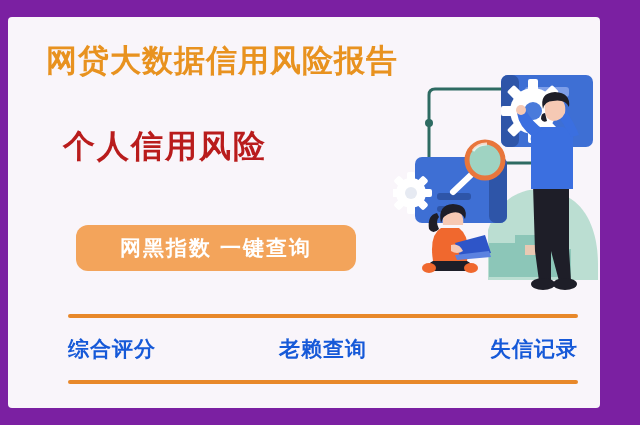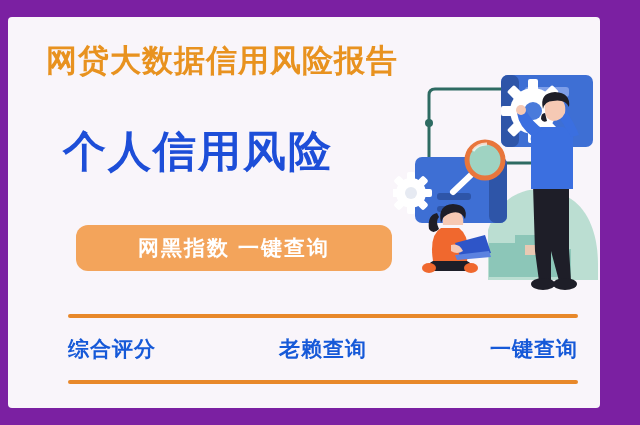--- a/index.html
+++ b/index.html
@@ -39,32 +39,32 @@
     letter-spacing: 1px;
     color: #E8921F;
     white-space: nowrap;
     line-height: 1;
   }
   #subheadline {
     position: absolute;
     left: 55px;
     top: 113px;
     width: 420px;
-    font-size: 43px;
+    font-size: 32px;
     font-weight: bold;
     letter-spacing: 2px;
-    color: #1d4ed8;
+    color: #b91c1c;
     white-space: nowrap;
     line-height: 1;
   }
   #cta-button {
     position: absolute;
     left: 68px;
     top: 208px;
-    width: 316px;
+    width: 280px;
     height: 46px;
     background: #F3A45B;
     border-radius: 12px;
     display: flex;
     align-items: center;
     justify-content: center;
     box-sizing: border-box;
   }
   #cta-label {
     font-size: 21px;
@@ -123,21 +123,21 @@
 
     <div id="cta-button">
       <span id="cta-label">网黑指数  一键查询</span>
     </div>
 
     <div class="divider" id="divider-top"></div>
 
     <div id="footer-links">
       <span class="footer-link">综合评分</span>
       <span class="footer-link">老赖查询</span>
-      <span class="footer-link">一键查询</span>
+      <span class="footer-link">失信记录</span>
     </div>
 
     <div class="divider" id="divider-bottom"></div>
 
     <div id="illustration">
       <svg width="210" height="235" viewBox="0 0 210 235" xmlns="http://www.w3.org/2000/svg">
 
         <path d="M95 165 C110 120 150 118 175 132 C196 144 205 170 205 200 L205 215 L95 215 Z" fill="#BBDED2"></path>
 
         <rect x="96" y="178" width="26" height="34" fill="#8CC6B8"></rect>

